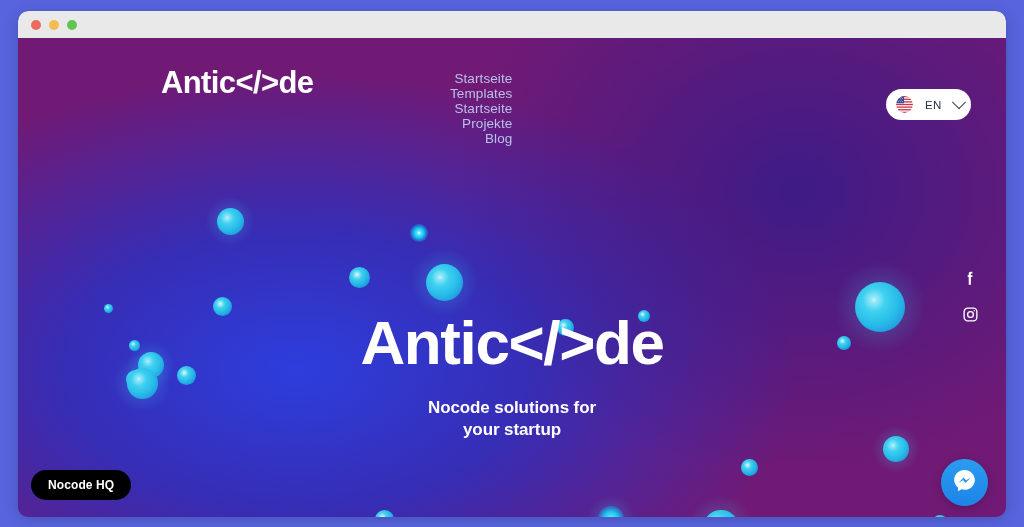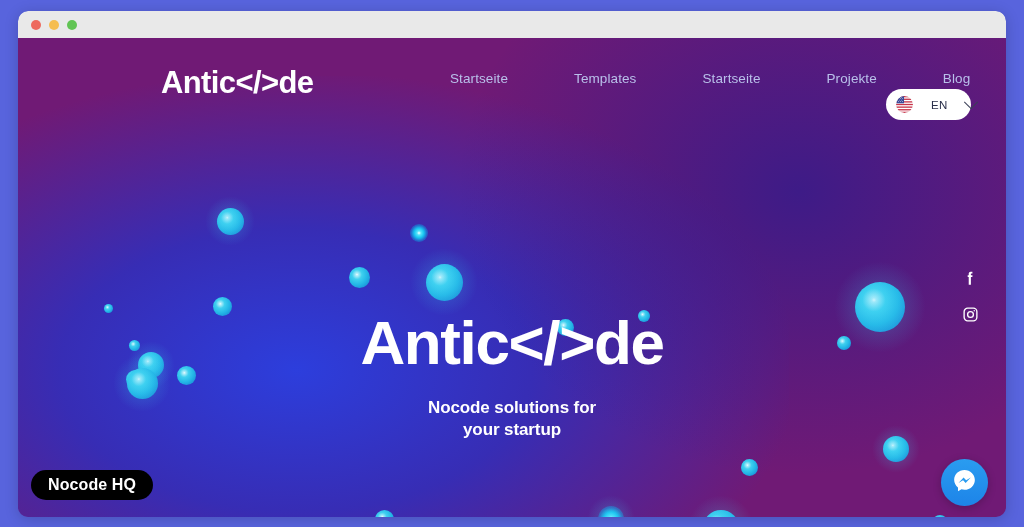--- a/index.html
+++ b/index.html
@@ -127,21 +127,22 @@
     font-weight: bold;
     letter-spacing: -0.6px;
     white-space: nowrap;
   }
   #main-nav {
     position: absolute;
     left: 404px;
     top: 33px;
     display: flex;
     align-items: flex-end;
-    gap: 10px;
+    gap: 0;
+    flex-direction: column;
   }
   .nav-link {
     color: #b9c0ea;
     font-size: 13.5px;
     font-weight: 400;
     text-decoration: none;
     letter-spacing: 0.1px;
     padding: 0 28px;
     white-space: nowrap;
     cursor: pointer;
@@ -151,21 +152,21 @@
   #lang-selector {
     position: absolute;
     left: 868px;
     top: 51px;
     width: 85px;
     height: 31px;
     background: #ffffff;
     border-radius: 16px;
     display: flex;
     align-items: center;
-    gap: 18px;
+    gap: 12px;
     padding: 0 10px;
     box-sizing: border-box;
     cursor: pointer;
   }
   #flag-icon {
     width: 17px; height: 17px;
     border-radius: 50%;
     overflow: hidden;
     flex: none;
     position: relative;
@@ -240,21 +241,21 @@
     border-radius: 17px;
     height: 30px;
     display: flex;
     align-items: center;
     padding: 0 17px;
     z-index: 8;
     cursor: pointer;
   }
   #nocode-badge-label {
     color: #ffffff;
-    font-size: 16px;
+    font-size: 12px;
     font-weight: bold;
     letter-spacing: 0.1px;
     white-space: nowrap;
   }
 
   
   #messenger-fab {
     position: absolute;
     right: 18px;
     bottom: 11px;

